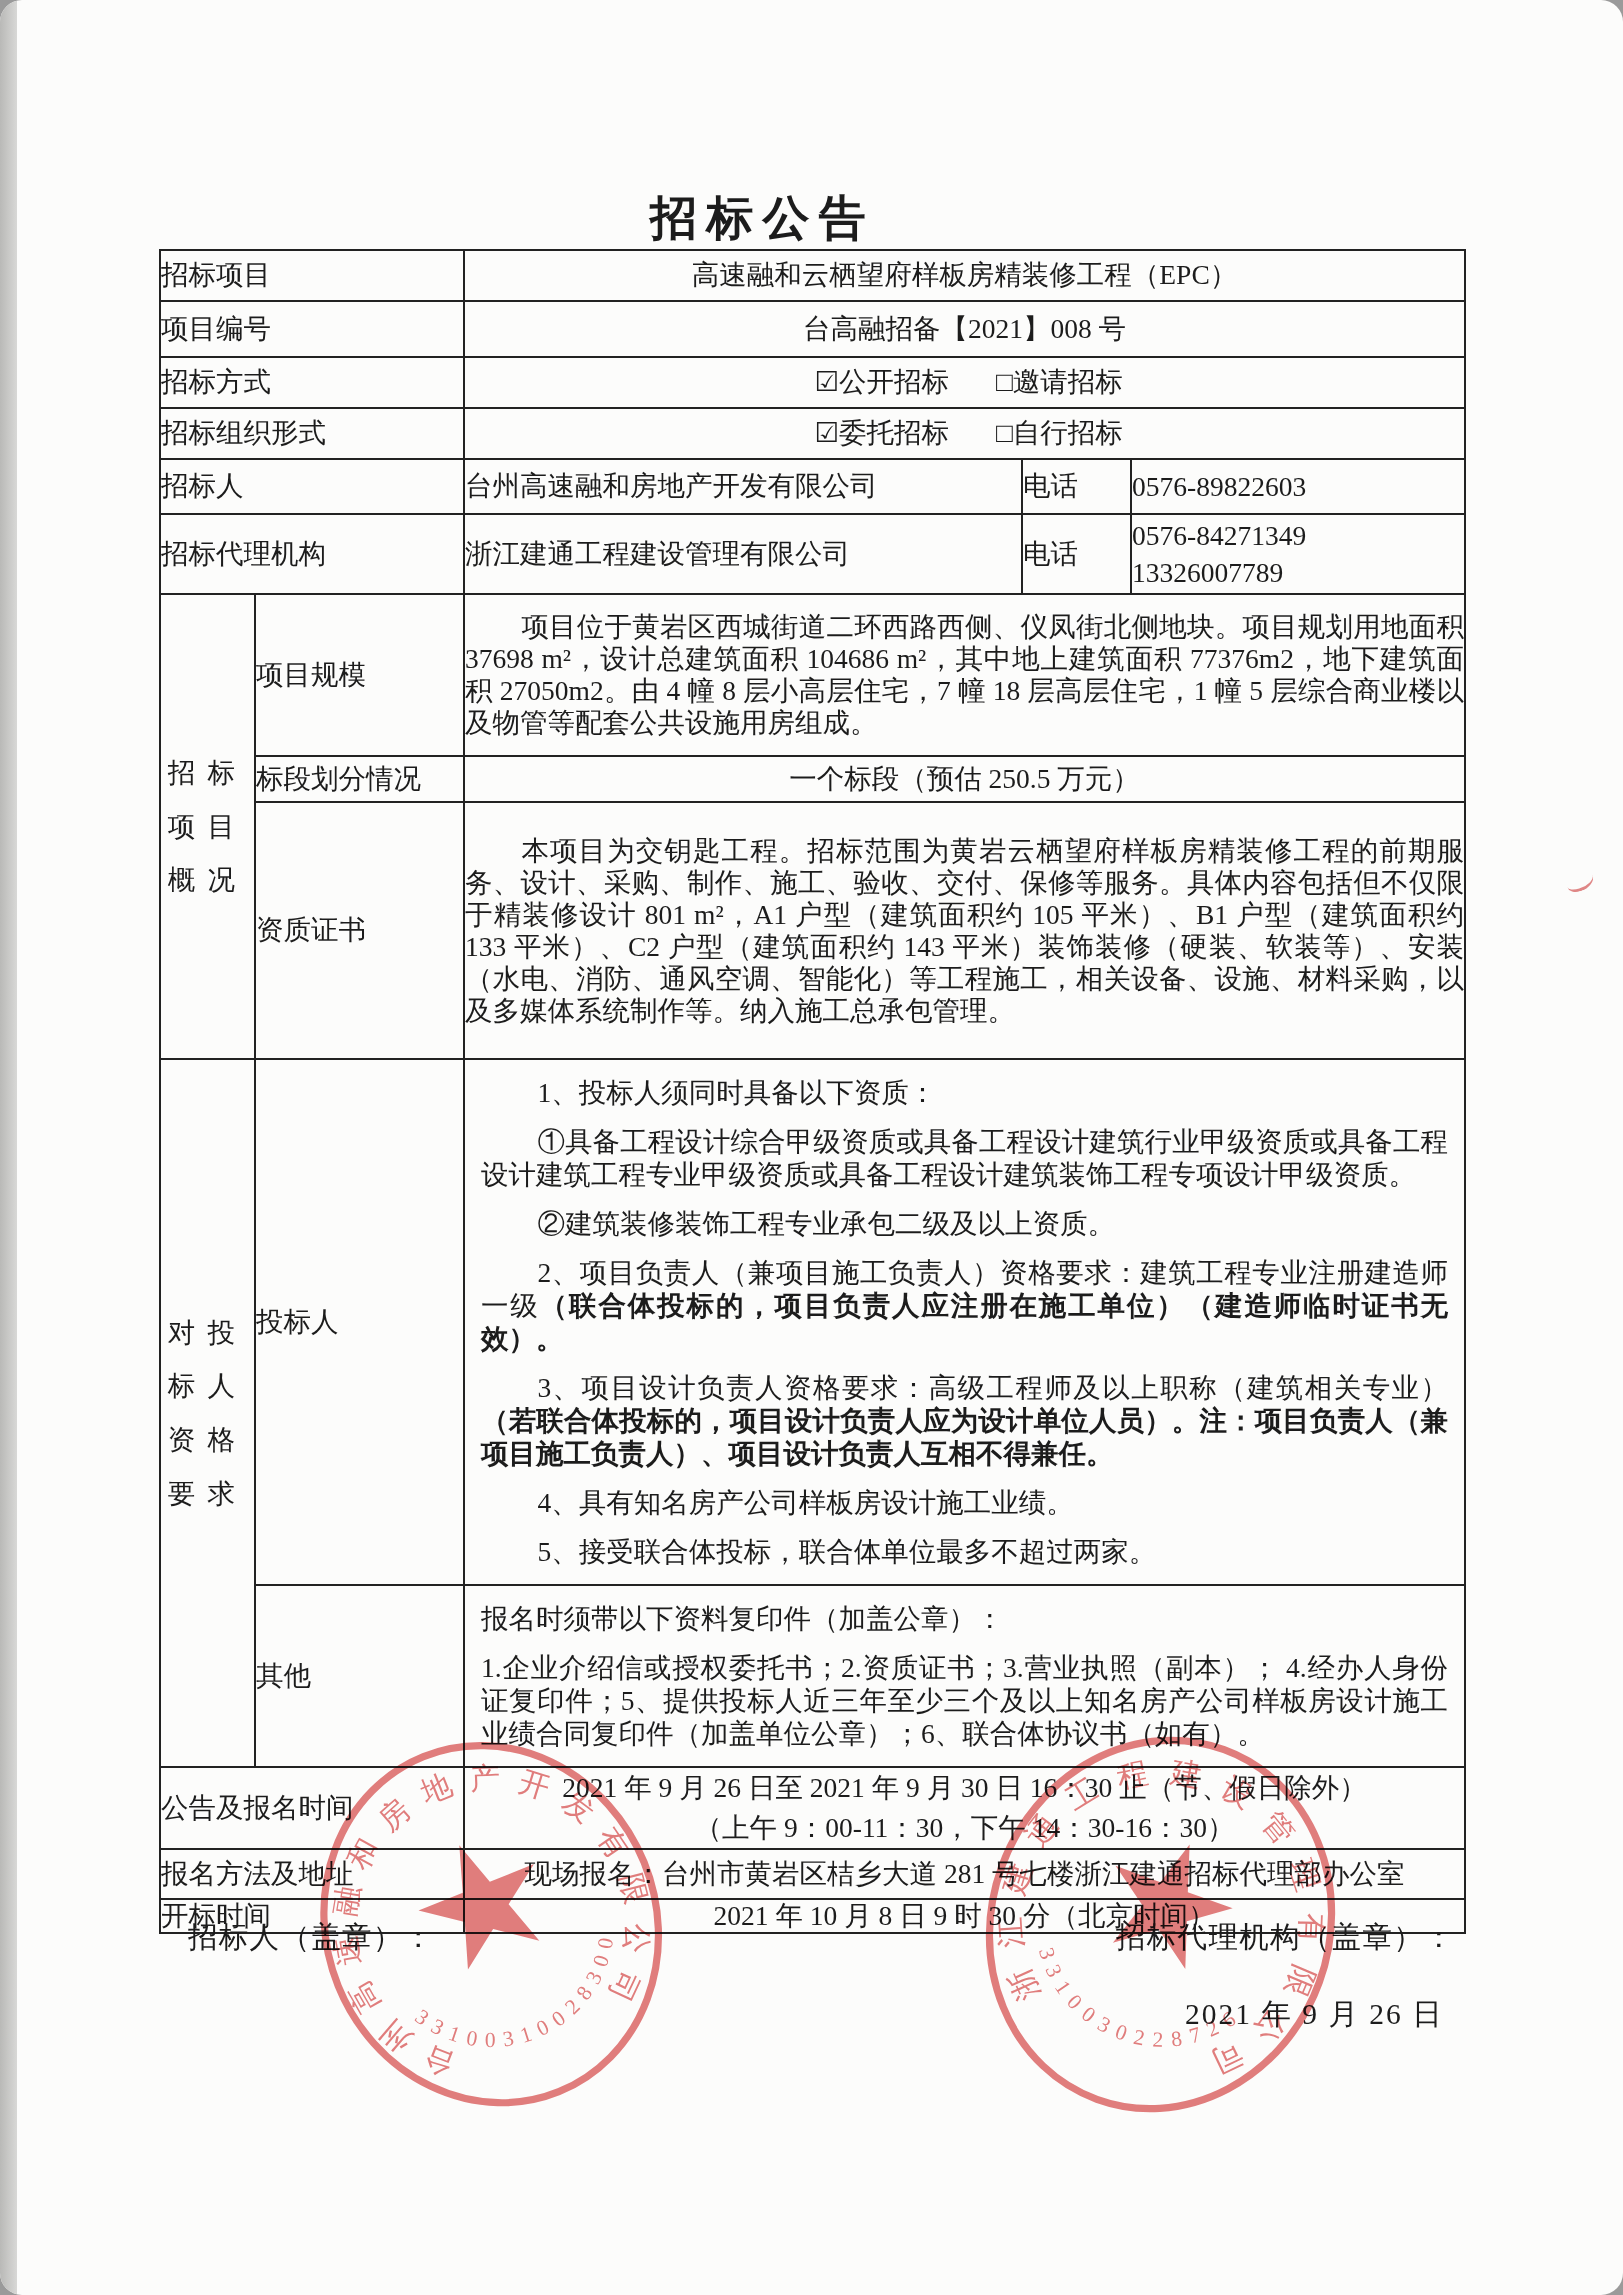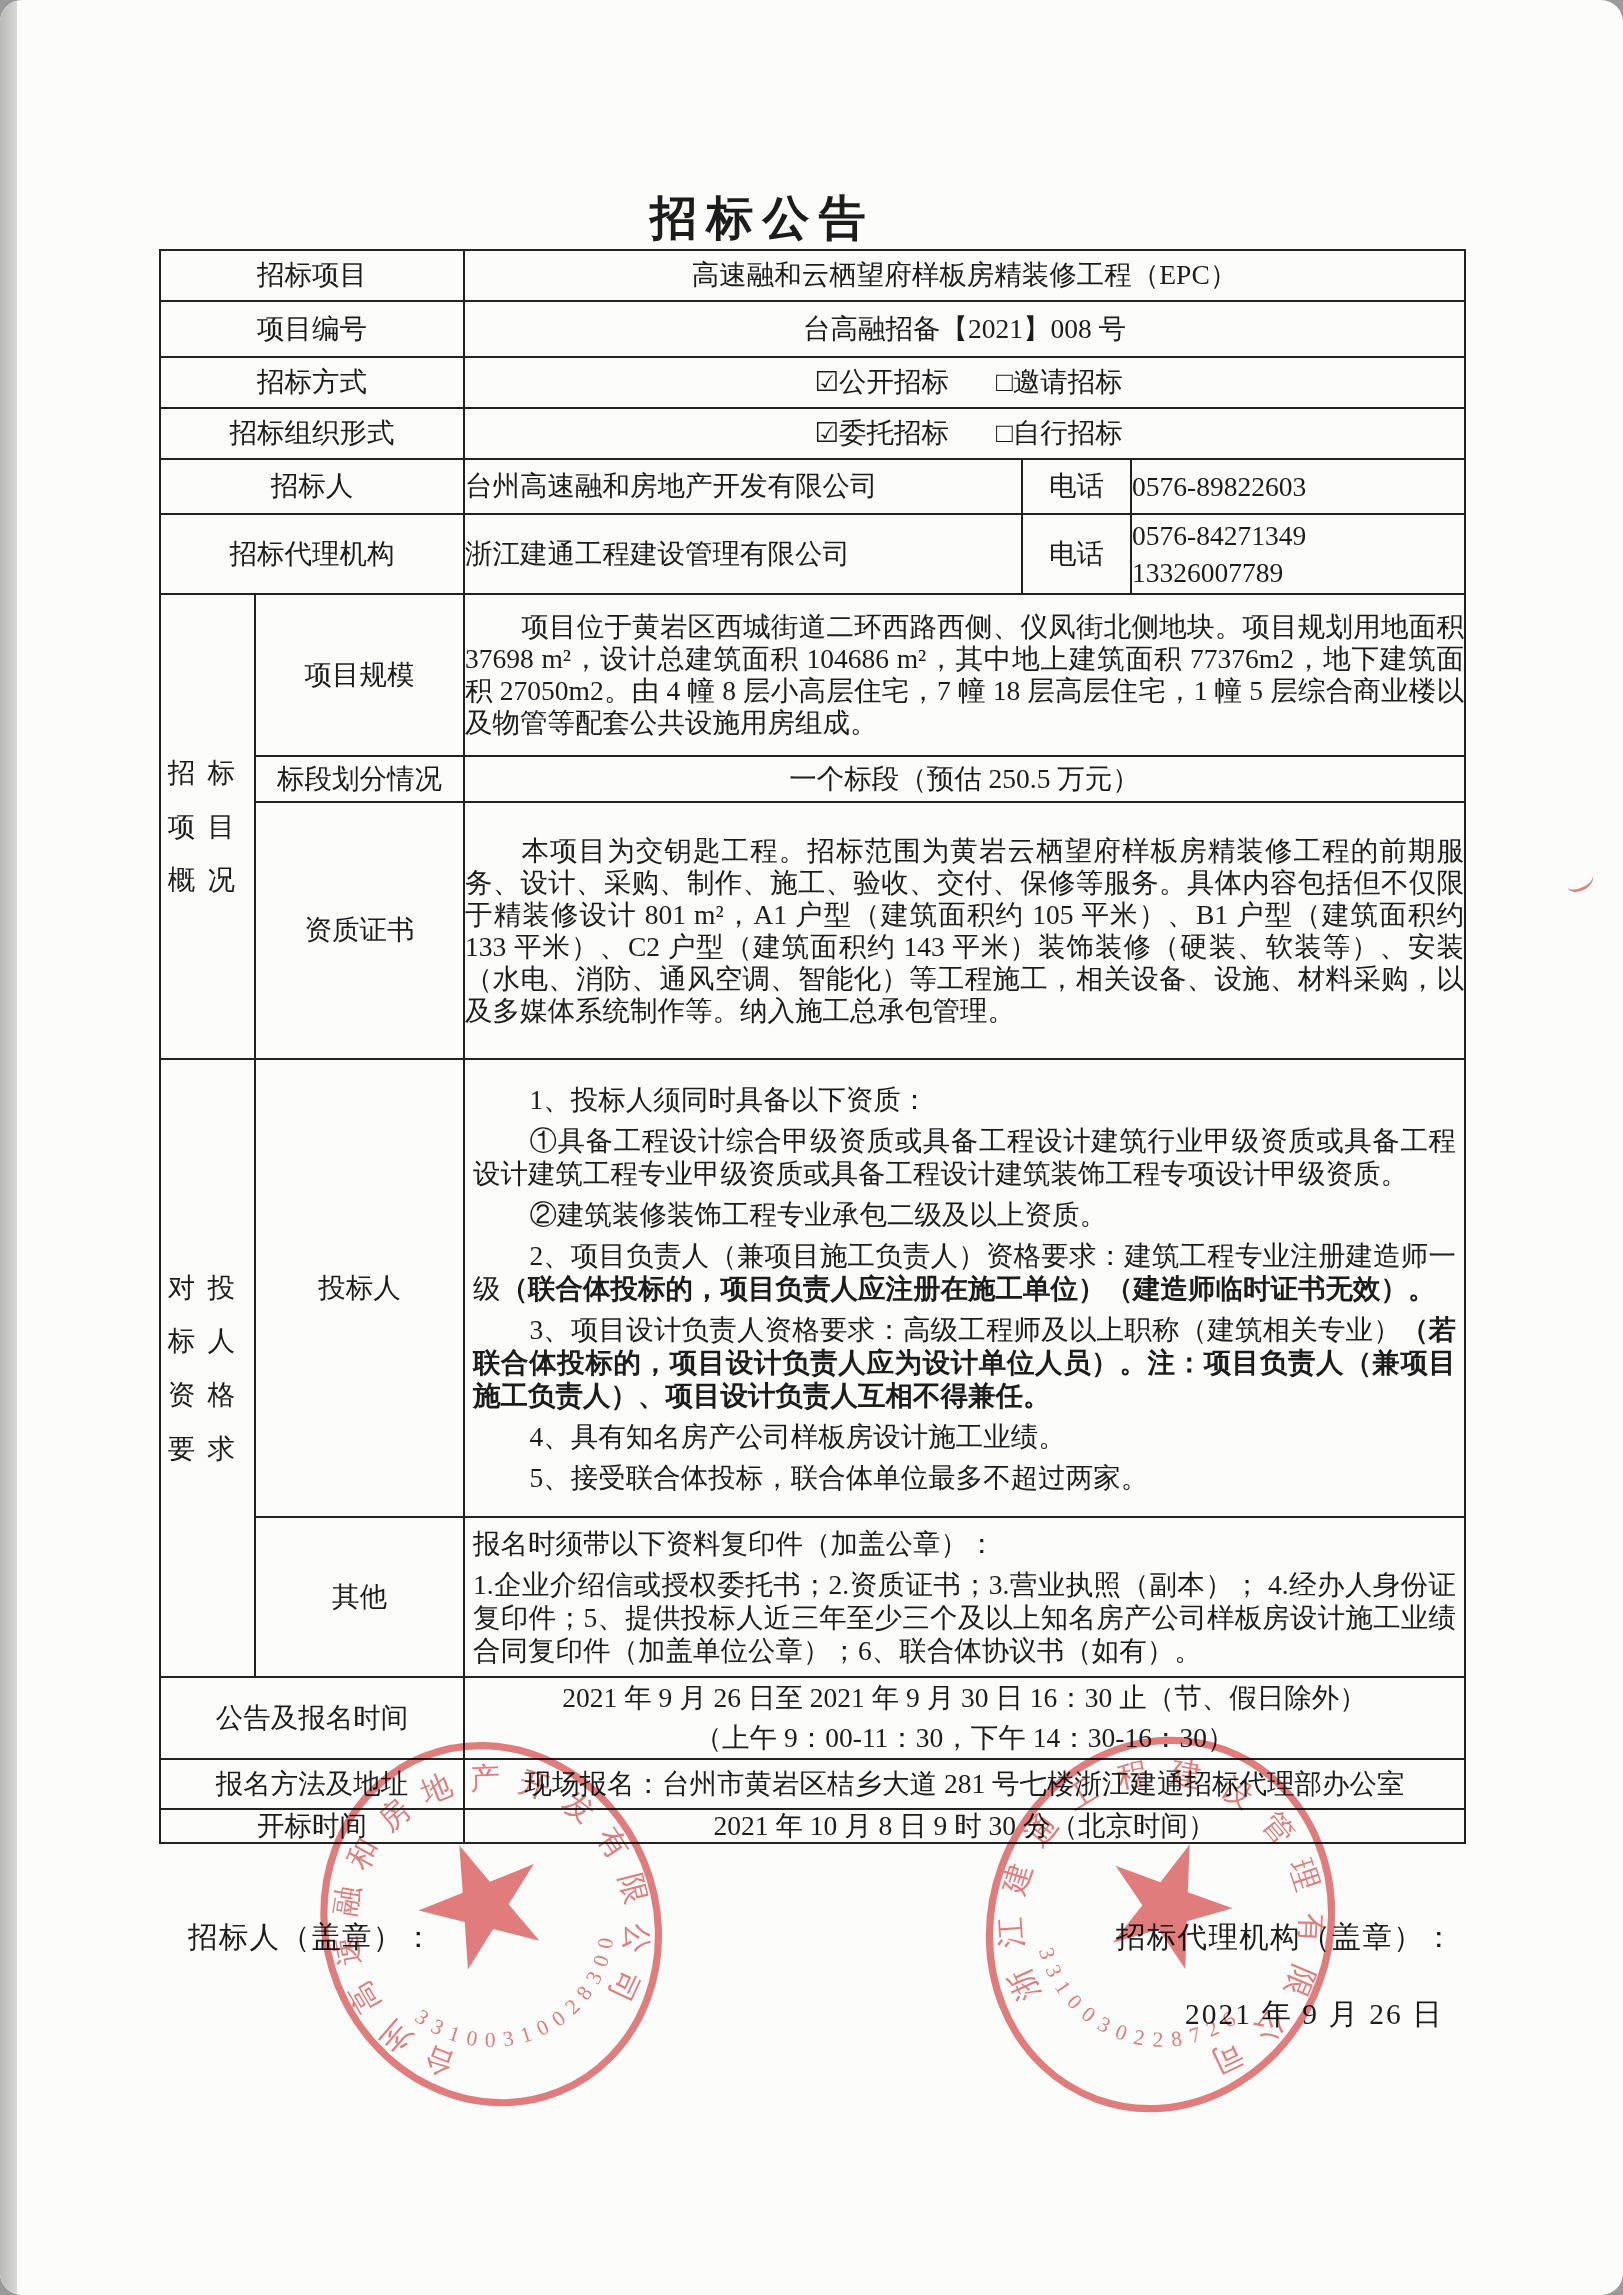--- a/index.html
+++ b/index.html
@@ -17,27 +17,27 @@
   .doc-title{
     position:absolute;left:0;top:156px;width:1525px;
     text-align:center;font-size:47px;font-weight:bold;letter-spacing:9.2px;
   }
   table.main{
     position:absolute;left:159px;top:249px;
     width:1306px;border-collapse:collapse;table-layout:fixed;
     font-size:27.5px;line-height:1.18;
   }
   table.main td{border:2.6px solid #222;padding:0;vertical-align:middle;}
-  td.lbl{text-align:center;margin-left:20px;}
+  td.lbl{text-align:left;margin-left:20px;}
   td.center{text-align:center;}
   .vhead{text-align:center;line-height:1.95;letter-spacing:0.45em;
     padding-left:0.45em;}
   .vhead div{white-space:nowrap;}
   td.block{padding:3.9px 13px;text-align:justify;}
-  td.block p{margin:8px;line-height:33px;}
+  td.block p{margin:16px;line-height:33px;}
   td.block-tight p{margin:0;line-height:32px;}
   .ind{text-indent:2.05em;}
   .company{padding-left:25px;text-align:left;}
   .phones{padding-left:18.3px;text-align:left;line-height:1.35;}
   .checkrow{display:flex;justify-content:center;gap:47px;margin-left:8px;}
   .two-line{line-height:1.45;}
   b.req{font-weight:bold;}
   .footer-label{position:absolute;font-size:29.5px;letter-spacing:1.3px;}
   .footer-date{position:absolute;font-size:29.5px;letter-spacing:2px;}
   .stamp{position:absolute;opacity:0.83;mix-blend-mode:multiply;}

